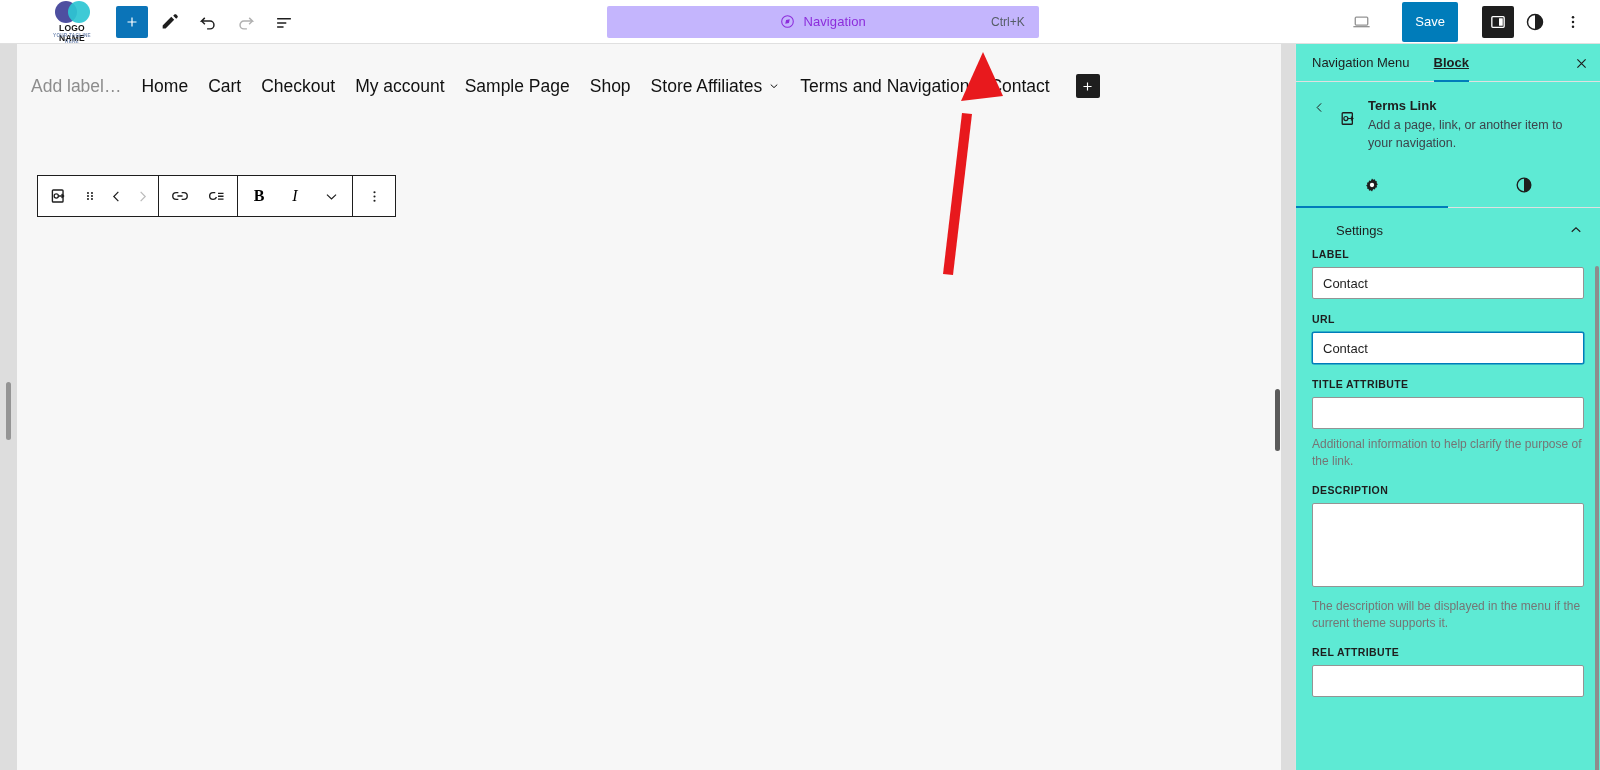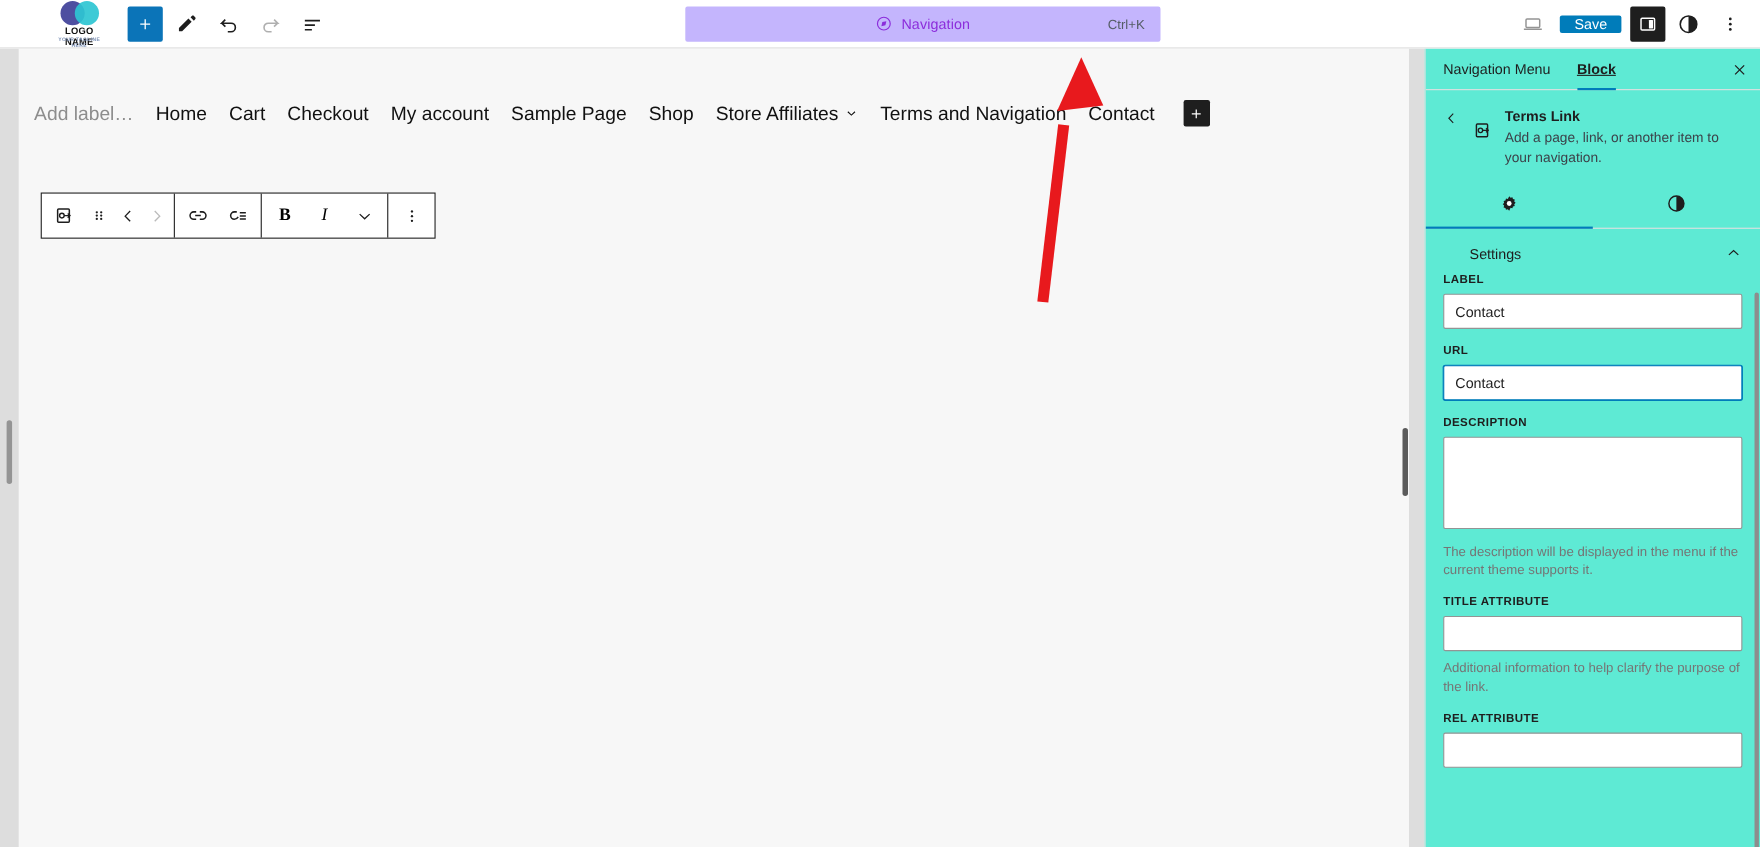--- a/index.html
+++ b/index.html
@@ -56,21 +56,21 @@
     position: relative; cursor: pointer;
   }
   .cmd-center { display: flex; align-items: center; gap: 7px; }
   .cmd-label { font-size: 13px; color: #8c2ddb; letter-spacing: .1px; }
   .cmd-shortcut { position: absolute; right: 14px; font-size: 12px; color: #555d66; }
 
   .tb-right { display: flex; align-items: center; padding-right: 8px; }
   .save-btn {
     background: #007cba; color: #fff;
     border: none; border-radius: 2px;
-    height: 16px; padding: 0 13px; margin: 0 6px;
+    height: 40px; padding: 0 13px; margin: 0 22px;
     font-size: 13px; font-family: inherit; cursor: pointer;
   }
   .dark-btn {
     background: #1e1e1e; border-radius: 2px;
     width: 32px; height: 32px; display: flex; align-items: center; justify-content: center;
     margin: 0 2px; cursor: pointer; border: none; padding: 0;
   }
 
   
   .body-area { flex: 1; display: flex; position: relative; background: #ffffff; min-height: 0; }
@@ -92,21 +92,21 @@
     flex: 1;
     background: #f7f7f7;
     position: relative;
     overflow: hidden;
     margin-right: 14px;
   }
   .right-rail { width: 14px; background: #dddddd; position: absolute; right: 0; top: 0; bottom: 0; }
 
   
   .nav-row {
-    position: absolute; left: 4px; top: 47px;
+    position: absolute; left: 4px; top: 30px;
     display: flex; align-items: center;
     font-size: 17.5px; color: #111; white-space: nowrap;
   }
   .nav-item { padding: 0 10px; cursor: pointer; }
   .nav-item.placeholder { color: #8d8d8d; }
   .nav-item.has-sub { display: inline-flex; align-items: center; gap: 6px; }
   .nav-appender {
     width: 24px; height: 24px; background: #1e1e1e; border-radius: 2px;
     display: flex; align-items: center; justify-content: center;
     margin-left: 16px; cursor: pointer;
@@ -495,32 +495,32 @@
           <label class="field-label">LABEL</label>
           <input class="field-input" type="text" value="Contact" style="">
         </div>
 
         <div class="field">
           <label class="field-label">URL</label>
           <input class="field-input focused" type="text" value="Contact" style="">
         </div>
 
         <div class="field">
+          <label class="field-label">TITLE ATTRIBUTE</label>
+          <input class="field-input" type="text" value="" style="">
+          <div class="field-help">Additional information to help clarify the purpose of the link.</div>
+        </div>
+
+        <div class="field">
           <label class="field-label">DESCRIPTION</label>
           <textarea class="field-textarea" style=""></textarea>
           <div class="field-help">The description will be displayed in the menu if the current theme supports it.</div>
         </div>
 
         <div class="field">
-          <label class="field-label">TITLE ATTRIBUTE</label>
-          <input class="field-input" type="text" value="" style="">
-          <div class="field-help">Additional information to help clarify the purpose of the link.</div>
-        </div>
-
-        <div class="field">
           <label class="field-label">REL ATTRIBUTE</label>
           <input class="field-input" type="text" value="" style="">
         </div>
 
         <div class="sb-scrollbar"></div>
       </div>
     </div>
 
   </div>
 </div>

